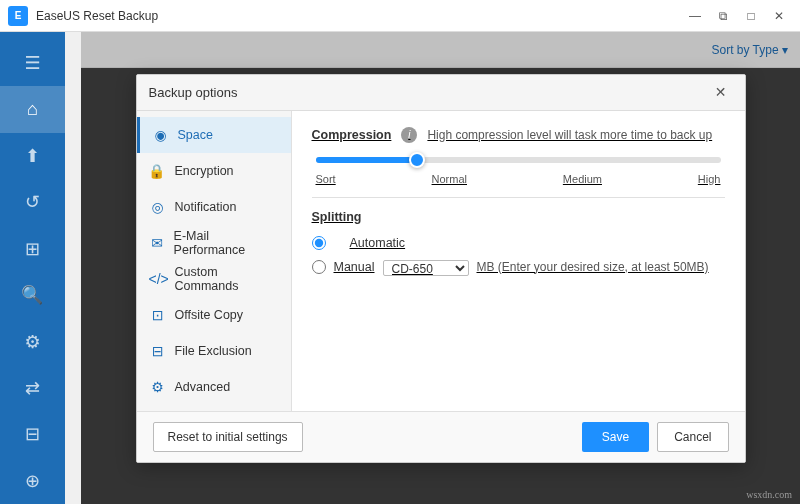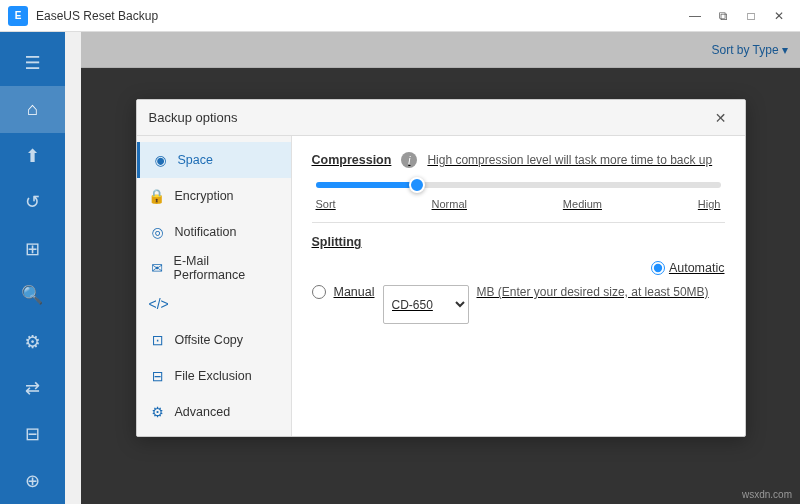--- a/index.html
+++ b/index.html
@@ -57,35 +57,35 @@
     .slider-container { margin-bottom: 6px; padding: 0 4px; }
     .slider-track { position: relative; height: 6px; background: #e0e0e0; border-radius: 3px; margin: 10px 0; }
     .slider-fill { position: absolute; left: 0; top: 0; height: 100%; background: #1e90ff; border-radius: 3px; width: 25%; }
     .slider-thumb { position: absolute; top: 50%; transform: translate(-50%, -50%); left: 25%; width: 16px; height: 16px; background: #1e90ff; border-radius: 50%; cursor: pointer; border: 2px solid white; box-shadow: 0 1px 4px rgba(0,0,0,0.3); }
     .slider-labels { display: flex; justify-content: space-between; font-size: 11px; color: #555; }
 
     .divider { height: 1px; background: #e0e0e0; margin: 12px 0; }
 
     
     .splitting-label { font-size: 12.5px; font-weight: 600; color: #333; margin-bottom: 12px; }
-    .radio-row { display: flex; align-items: center; gap: 4px; margin-bottom: 10px; justify-content: flex-end; }
+    .radio-row { display: flex; align-items: center; gap: 24px; margin-bottom: 10px; }
     .radio-input { width: 14px; height: 14px; accent-color: #1e90ff; }
     .radio-label { font-size: 12.5px; color: #333; }
     .manual-row { display: flex; gap: 8px; }
-    .select-box { height: 39px; border: 1px solid #bbb; border-radius: 2px; font-size: 12px; color: #333; padding: 0 4px; background: white; cursor: pointer; }
+    .select-box { height: 16px; border: 1px solid #bbb; border-radius: 2px; font-size: 12px; color: #333; padding: 0 4px; background: white; cursor: pointer; }
     .select-hint { font-size: 12px; color: #555; }
 
     
     .dialog-footer { border-top: 1px solid #e0e0e0; padding: 10px 16px; display: flex; align-items: center; justify-content: space-between; background: #f9f9f9; }
     .reset-btn { height: 30px; padding: 0 14px; border: 1px solid #bbb; border-radius: 2px; background: white; font-size: 12px; color: #333; cursor: pointer; }
     .footer-right { display: flex; gap: 8px; }
     .save-btn { height: 30px; padding: 0 20px; border: none; border-radius: 2px; background: #1e90ff; color: white; font-size: 12px; cursor: pointer; }
     .cancel-btn { height: 30px; padding: 0 16px; border: 1px solid #bbb; border-radius: 2px; background: white; font-size: 12px; color: #333; cursor: pointer; }
 
-    .watermark { position: absolute; bottom: 4px; right: 8px; font-size: 10px; color: #999; }
+    .watermark { position: absolute; bottom: 4px; right: 8px; font-size: 10px; color: #999; font-family: Liberation Serif, serif; }
   </style>
 </head>
 <body>
 
 <div class="app-window">
 
   <div class="title-bar">
     <div class="title-bar-icon">
       <span>E</span>
     </div>
@@ -160,20 +160,21 @@
               <div class="nav-item">
                 <span class="nav-item-icon">◎</span>
                 <span>Notification</span>
               </div>
               <div class="nav-item">
                 <span class="nav-item-icon">✉</span>
                 <span>E-Mail Performance</span>
               </div>
               <div class="nav-item">
                 <span class="nav-item-icon">&lt;/&gt;</span>
+                <span>Custom Commands</span>
               </div>
               <div class="nav-item">
                 <span class="nav-item-icon">⊡</span>
                 <span>Offsite Copy</span>
               </div>
               <div class="nav-item">
                 <span class="nav-item-icon">⊟</span>
                 <span>File Exclusion</span>
               </div>
               <div class="nav-item">
@@ -221,20 +222,27 @@
                   <option>DVD-8.5G</option>
                   <option>1GB</option>
                   <option>2GB</option>
                 </select>
                 <span class="select-hint">MB (Enter your desired size, at least 50MB)</span>
               </div>
 
             </div>
           </div>
 
+          <div class="dialog-footer">
+            <button class="reset-btn">Reset to initial settings</button>
+            <div class="footer-right">
+              <button class="save-btn">Save</button>
+              <button class="cancel-btn">Cancel</button>
+            </div>
+          </div>
 
         </div>
       </div>
 
       <div class="watermark">wsxdn.com</div>
     </div>
   </div>
 </div>
 
 </body></html>

